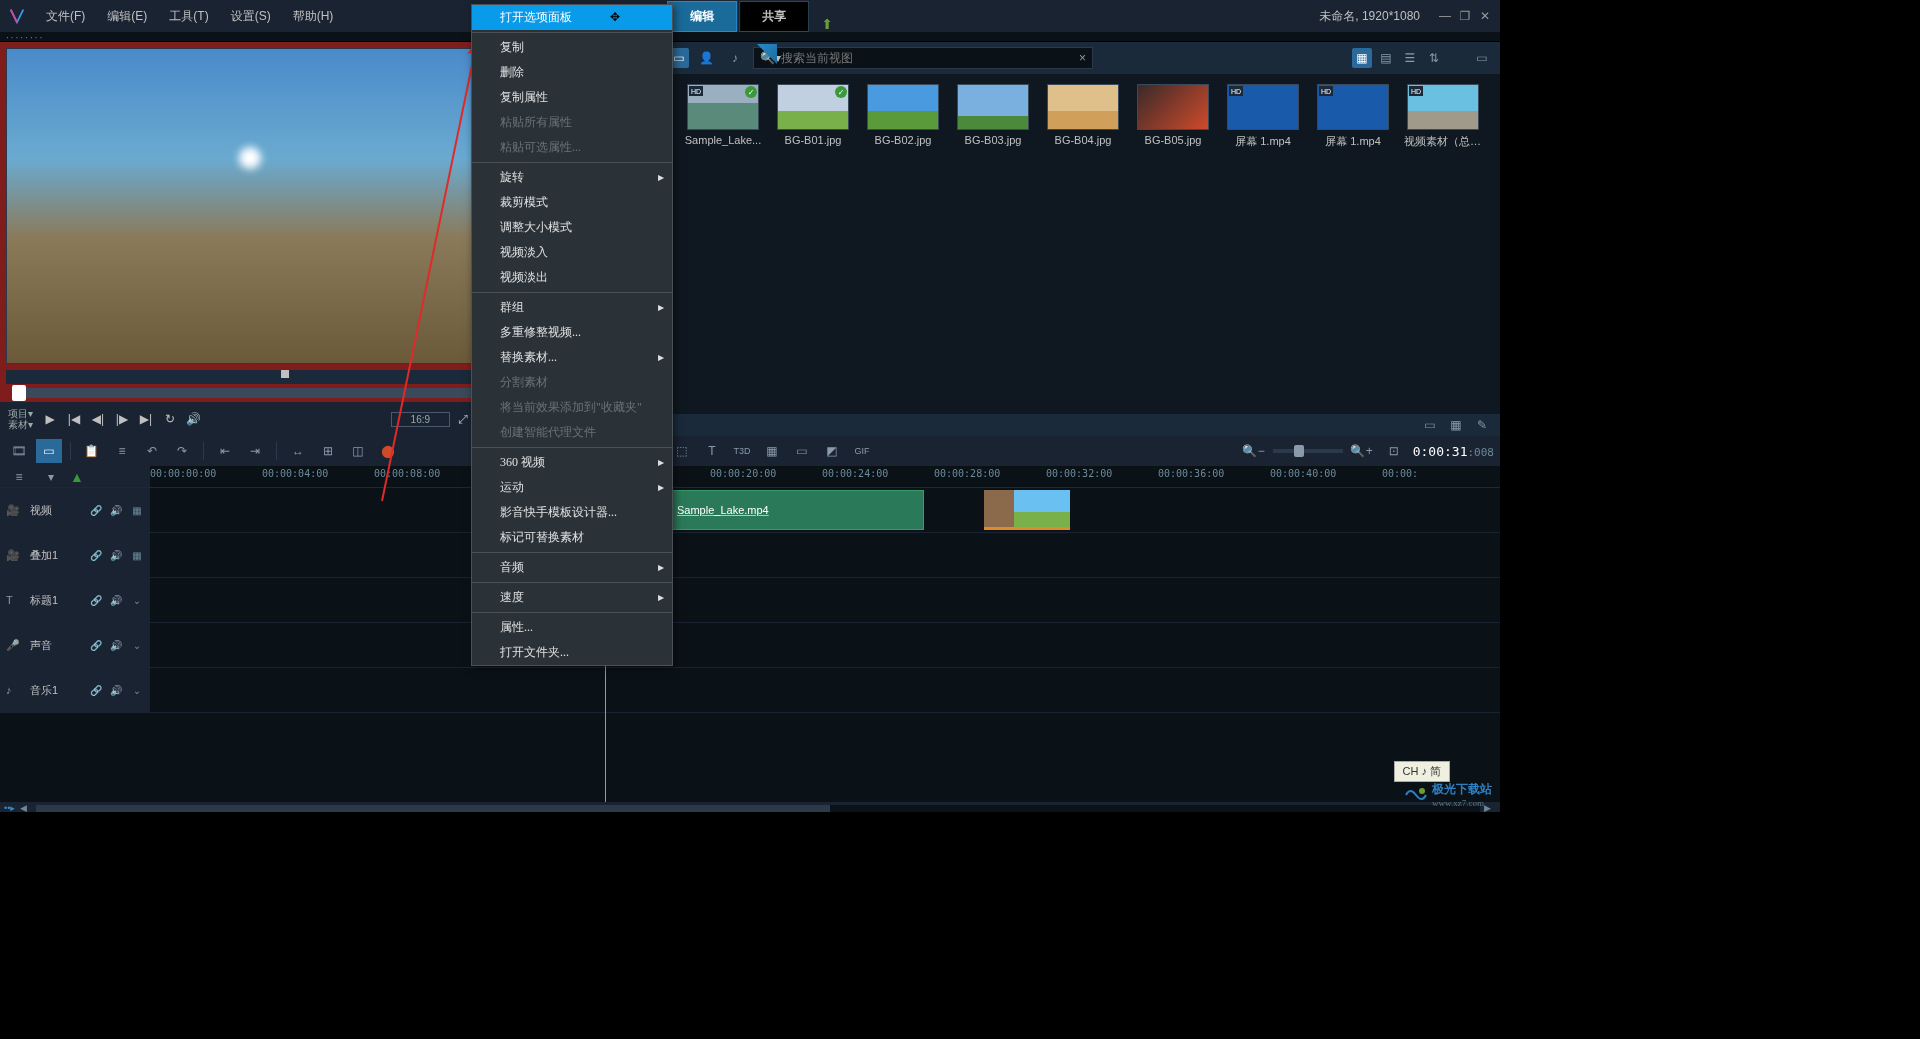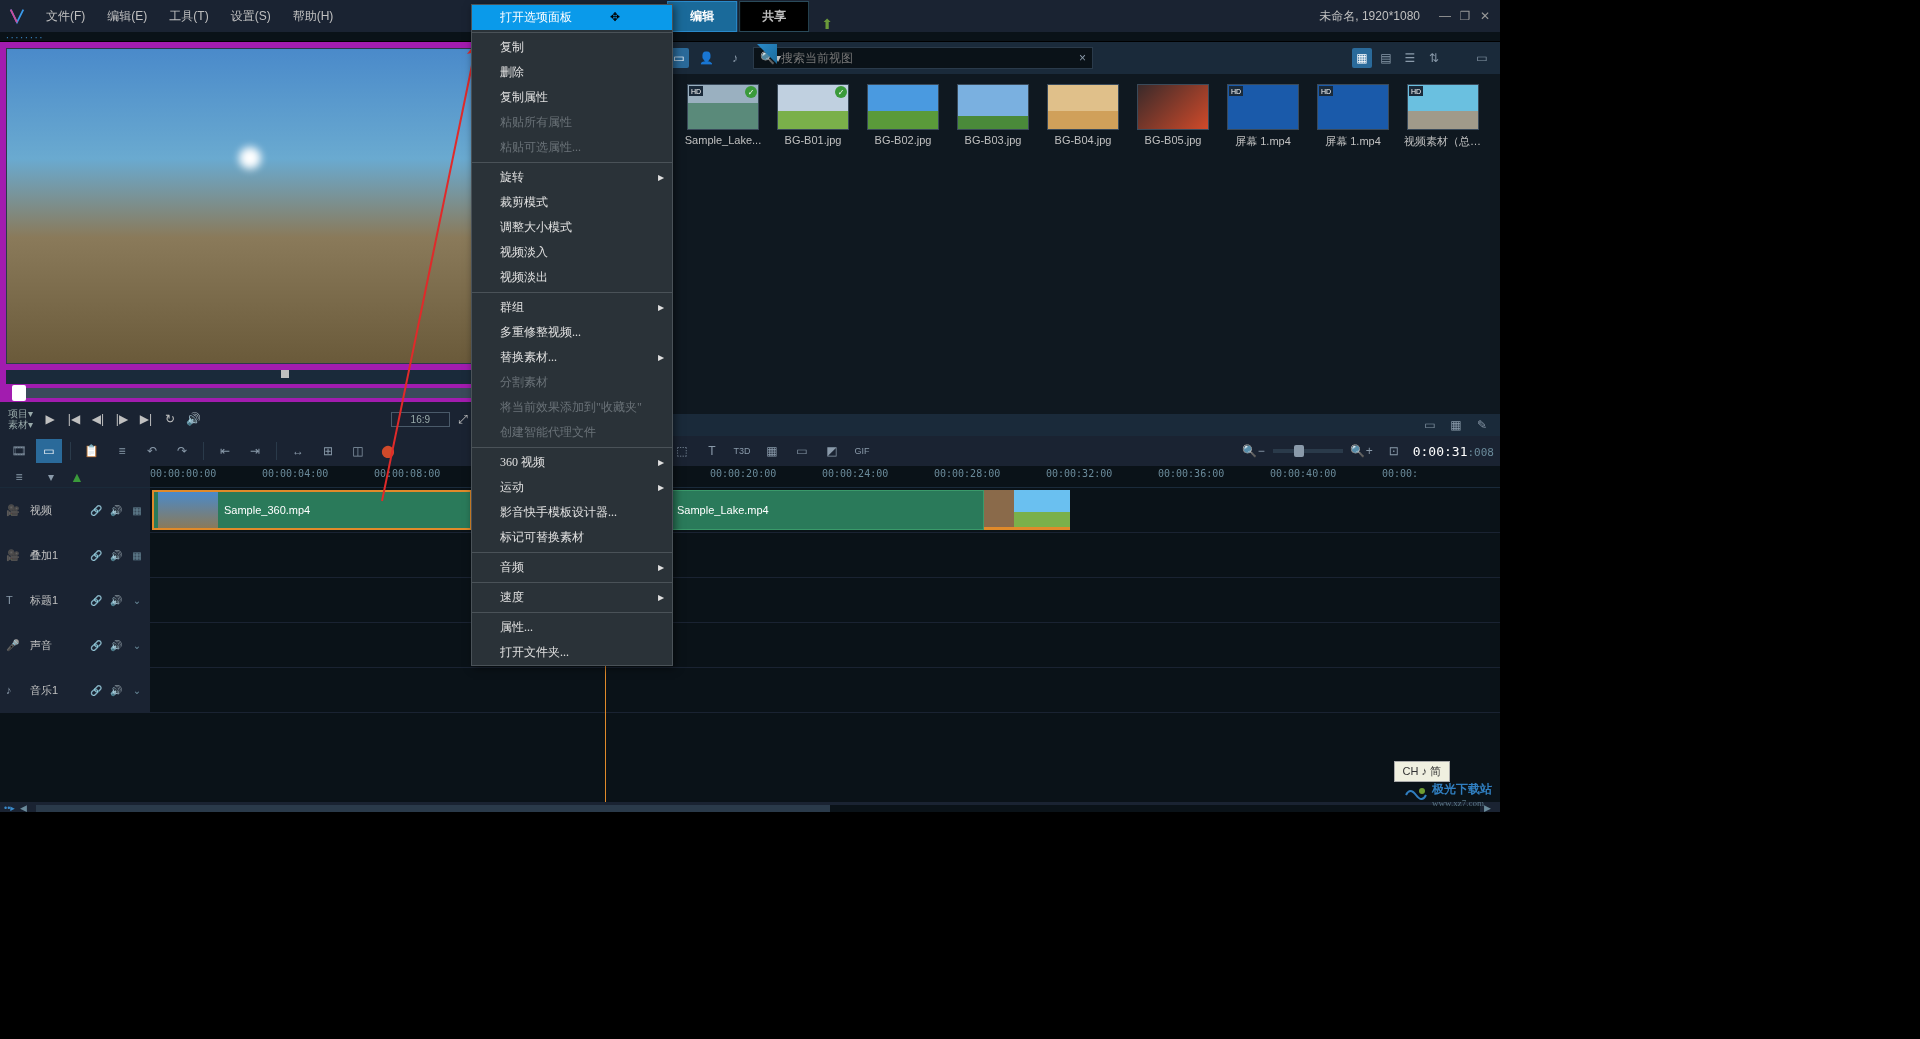--- a/index.html
+++ b/index.html
@@ -30,21 +30,21 @@
 .tab-btn.active { background: #1a6a9a; color: #fff; border-color: #2a8aca; }
 .up-arrow { color: #6a9a3a; margin-left: 10px; font-size: 14px; }
 .titlebar-right { margin-left: auto; display: flex; align-items: center; gap: 8px; }
 .project-info { color: #c0c0c0; margin-right: 10px; }
 .win-btns { display: flex; gap: 6px; }
 .win-btn { width: 14px; height: 14px; color: #999; cursor: pointer; display:flex; align-items:center; justify-content:center; }
 .toolbar-strip { height: 10px; background: #0a1218; border-bottom: 1px solid #000; }
 .dots { padding: 2px 6px; color: #3a8aca; letter-spacing: 2px; font-size: 10px; }
 
 .main-area { display: flex; height: 394px; }
-.preview-panel { width: 585px; background: #a21caf; display: flex; flex-direction: column; position: relative; }
+.preview-panel { width: 585px; background: #7f1d1d; display: flex; flex-direction: column; position: relative; }
 .preview-video { flex: 1; margin: 6px; background: linear-gradient(180deg, #4a8aca 0%, #6aaad0 35%, #8a7a5a 60%, #6a5a3a 100%); position: relative; border: 1px solid #2a3a4a; }
 .preview-video::before { content:''; position:absolute; top:30%; left:40%; width:30px; height:30px; background:radial-gradient(circle,#fff 30%,transparent 70%); filter:blur(3px); }
 .marker-bar { height: 14px; background: #1a2a3a; margin: 0 6px; position: relative; }
 .marker-bar::before { content:''; position:absolute; left:48%; top:0; width:8px; height:8px; background:#c0c0c0; }
 .scrub-bar { height: 10px; margin: 4px 12px; background: #3a4a5a; border-radius: 3px; position: relative; }
 .scrub-handle { position:absolute; left:0; top:-3px; width:14px; height:16px; background:#fff; border-radius:2px; }
 .preview-bracket { position:absolute; right:14px; bottom:36px; color:#c0c0c0; letter-spacing:6px; }
 .preview-controls { height: 34px; display: flex; align-items: center; padding: 0 8px; gap: 2px; background: #1a2332; }
 .pc-label { font-size:10px; line-height:11px; color:#9aa; margin-right:4px; }
 .pc-btn { width: 22px; height: 22px; display:flex; align-items:center; justify-content:center; color:#c0c0c0; cursor:pointer; }
@@ -358,25 +358,21 @@
       <div class="track-header">
         <span class="track-icon">🎥</span>
         <span class="track-label">视频</span>
         <div class="track-ctrl">
           <span class="track-ctrl-btn">🔗</span>
           <span class="track-ctrl-btn">🔊</span>
           <span class="track-ctrl-btn">▦</span>
         </div>
       </div>
       <div class="track-content">
-        <div class="clip selected" style="left:2px; width:320px;">
-          <div class="clip-thumb"></div>
-          <span class="clip-name">Sample_360.mp4</span>
-        </div>
-        <div class="clip wide" style="left:522px; width:312px;">
+        <div class="clip wide" style="left:522px; width:252px;text-decoration:underline;">
           <span class="clip-name">Sample_Lake.mp4</span>
         </div>
         <div class="clip-img" style="left:834px; width:30px; background:#8a6a4a"></div>
         <div class="clip-img" style="left:864px; width:56px;"></div>
       </div>
     </div>
 
     <div class="track">
       <div class="track-header">
         <span class="track-icon">🎥</span>

